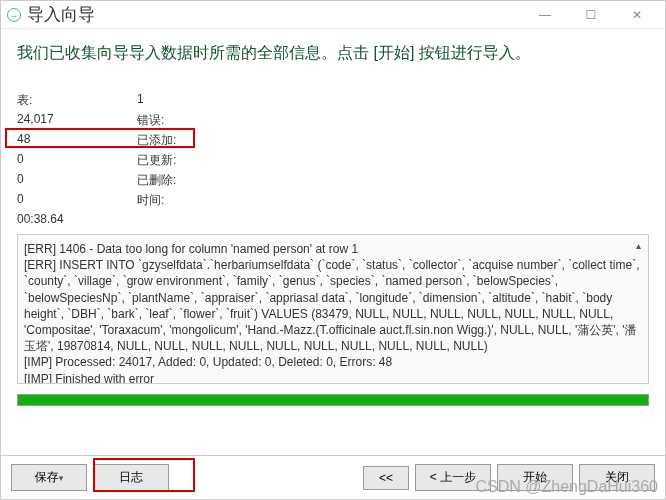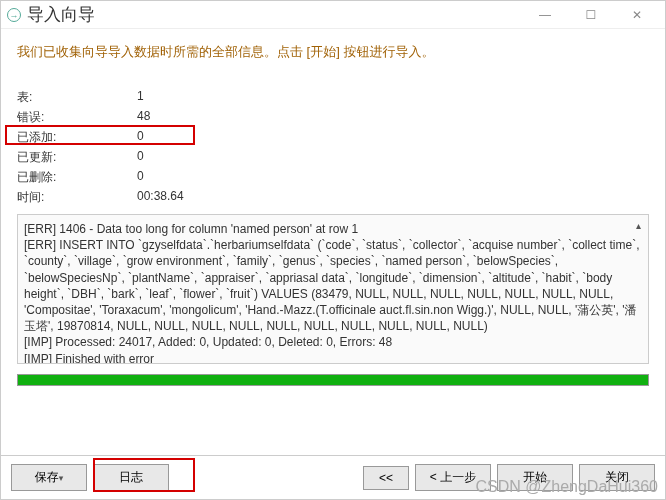--- a/index.html
+++ b/index.html
@@ -4,21 +4,21 @@
 <style>
 * { box-sizing: border-box; margin: 0; padding: 0; }
 body { font-family: "Microsoft YaHei", Arial, sans-serif; font-size: 12px; background: #fff; width: 666px; height: 500px; position: relative; }
 .window { width: 666px; height: 500px; border: 1px solid #ccc; background: #fff; display: flex; flex-direction: column; }
 .titlebar { height: 28px; display: flex; align-items: center; padding: 0 6px; border-bottom: 1px solid #eee; }
 .titlebar .tb-icon { width: 14px; height: 14px; border-radius: 50%; border: 1px solid #5a9; margin-right: 6px; display:inline-flex; align-items:center; justify-content:center; color:#5a9; font-size:9px;}
 .titlebar .tb-title { flex: 1; color: #333; font-size: 17px; }
 .tb-btns { display: flex; gap: 2px; }
 .tb-btn { width: 44px; height: 24px; display: flex; align-items: center; justify-content: center; color: #888; font-size: 12px; }
 .content { flex: 1; padding: 14px 16px 10px 16px; display: flex; flex-direction: column; }
-.instruction { color: #a16207; font-size: 13px; margin-bottom: 28px; }
+.instruction { color: #14532d; font-size: 16px; margin-bottom: 28px; }
 .stats { display: grid; grid-template-columns: 120px 130px; row-gap: 3px; font-size: 12px; color: #333; }
 .stats .label { }
 .stats .value { }
 .hl-box1 { position: absolute; border: 2px solid #d40000; pointer-events: none; }
 .logarea { margin-top: 8px; border: 1px solid #ccc; background: #fafafa; padding: 6px 6px; font-size: 12px; color: #333; height: 150px; overflow: hidden; position: relative; line-height: 1.35; }
 .logarea .scroll-ind { position: absolute; right: 2px; top: 4px; width: 10px; color:#555; font-size:10px; }
 .progressbar { margin-top: 10px; height: 12px; border: 1px solid #999; background: #10b010; }
 .footer { border-top: 1px solid #ccc; padding: 8px 10px; display: flex; align-items: center; gap: 6px; }
 .btn { background: #e8e8e8; border: 1px solid #999; padding: 4px 0; font-size: 12px; text-align: center; cursor: pointer; min-width: 76px; }
 .btn.drop { display:flex; align-items:center; justify-content:center; gap:0; }
@@ -42,20 +42,21 @@
     </div>
   </div>
 
   <div class="content">
 
     <div class="instruction">我们已收集向导导入数据时所需的全部信息。点击 [开始] 按钮进行导入。</div>
 
     <div class="stats" style="position:relative;">
       <div class="label">表:</div>
       <div class="value">1</div>
+      <div class="value">24,017</div>
       <div class="label">错误:</div>
       <div class="value">48</div>
       <div class="label">已添加:</div>
       <div class="value">0</div>
       <div class="label">已更新:</div>
       <div class="value">0</div>
       <div class="label">已删除:</div>
       <div class="value">0</div>
       <div class="label">时间:</div>
       <div class="value">00:38.64</div>

